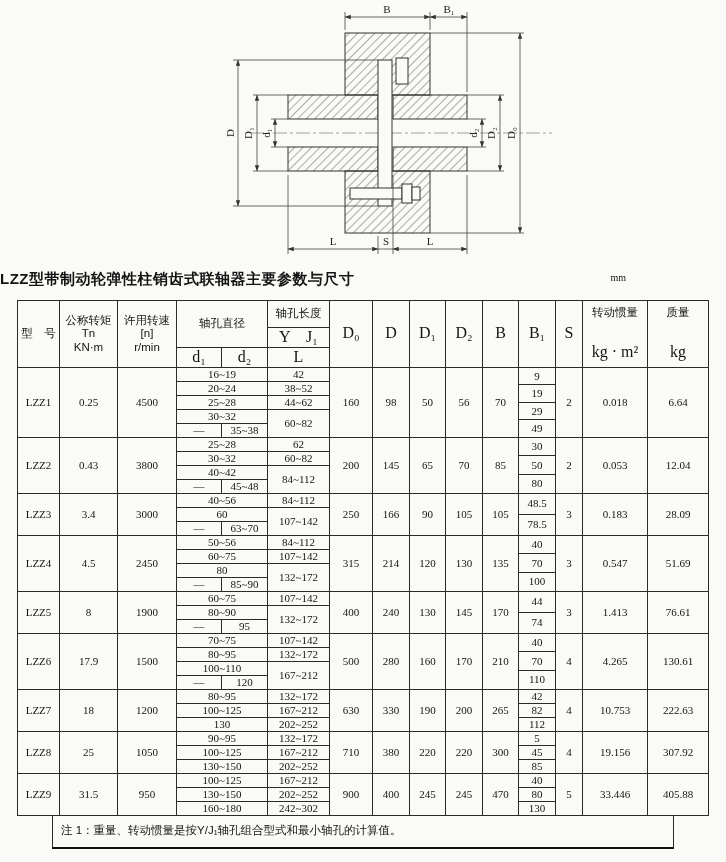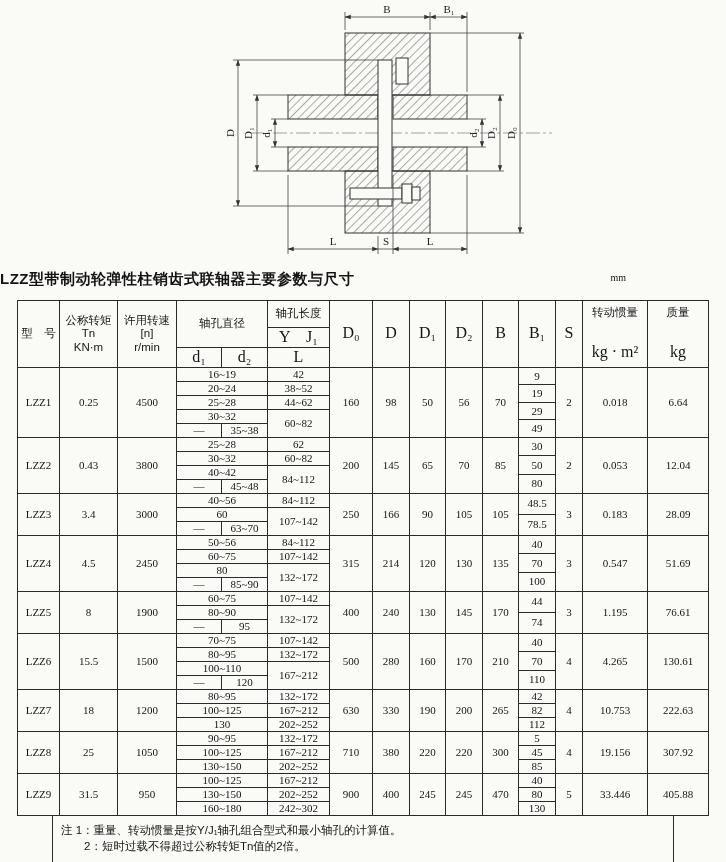--- a/index.html
+++ b/index.html
@@ -336,34 +336,34 @@
           <td rowspan="3">130</td>
           <td rowspan="3">145</td>
           <td rowspan="3">170</td>
           <td rowspan="3" class="b1td">
             <div class="b1stack">
               <div>44</div>
               <div>74</div>
             </div>
           </td>
           <td rowspan="3">3</td>
-          <td rowspan="3">1.195</td>
+          <td rowspan="3">1.413</td>
           <td rowspan="3">76.61</td>
         </tr>
         <tr>
           <td colspan="2">80~90</td>
           <td rowspan="2">132~172</td>
         </tr>
         <tr>
           <td>—</td>
           <td>95</td>
         </tr>
         <tr>
           <td rowspan="4">LZZ6</td>
-          <td rowspan="4">15.5</td>
+          <td rowspan="4">17.9</td>
           <td rowspan="4">1500</td>
           <td colspan="2">70~75</td>
           <td rowspan="1">107~142</td>
           <td rowspan="4">500</td>
           <td rowspan="4">280</td>
           <td rowspan="4">160</td>
           <td rowspan="4">170</td>
           <td rowspan="4">210</td>
           <td rowspan="4" class="b1td">
             <div class="b1stack">
@@ -476,16 +476,15 @@
         </tr>
         <tr>
           <td colspan="2">160~180</td>
           <td rowspan="1">242~302</td>
         </tr>
       </tbody>
   </table>
 
   <div class="notes">
     <div class="n1">注 1：重量、转动惯量是按Y/J₁轴孔组合型式和最小轴孔的计算值。</div>
-    <div class="n2">2：短时过载不得超过公称转矩Tn值的2倍。</div>
   </div>
 
 </div>
 
 </body></html>

